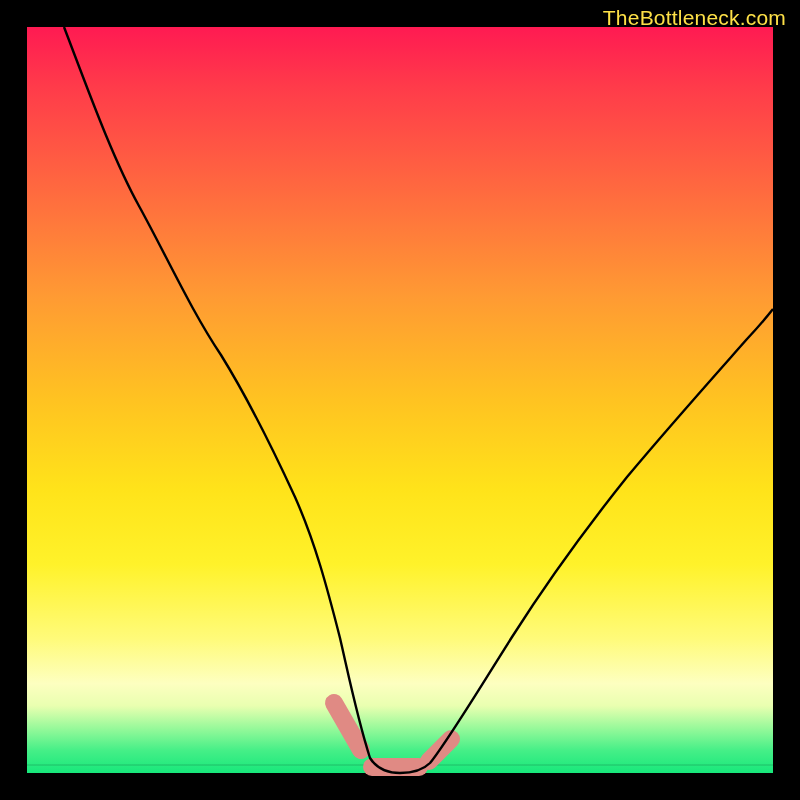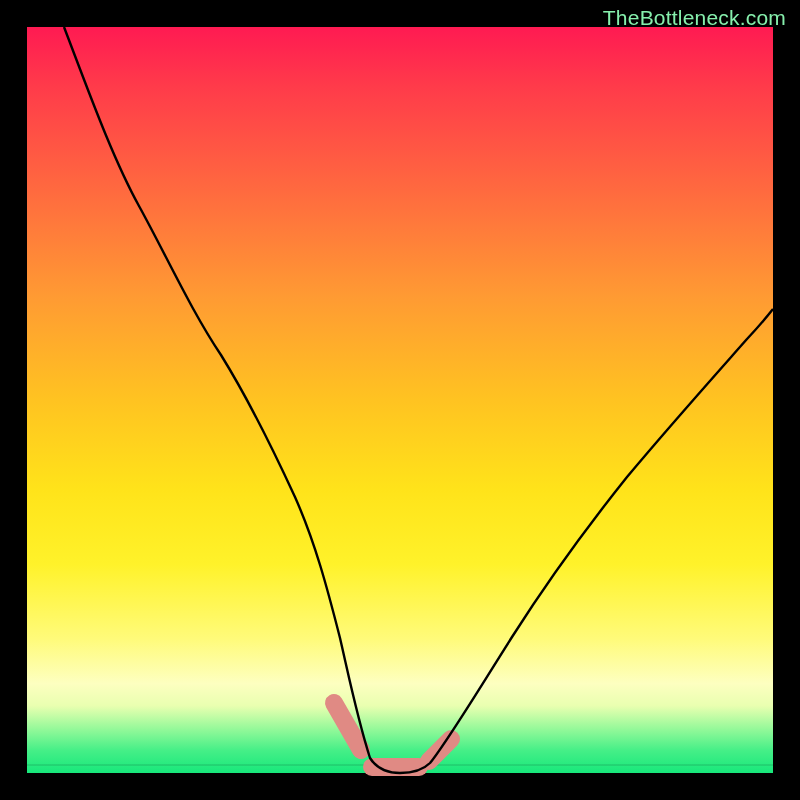--- a/index.html
+++ b/index.html
@@ -56,21 +56,21 @@
     left: 27px;
     top: 27px;
     width: 746px;
     height: 746px;
     overflow: visible;
   }
   .watermark {
     position: absolute;
     top: 6px;
     right: 14px;
-    color: #86efac;
+    color: #fde047;
     font-size: 21px;
     letter-spacing: 0.2px;
     font-weight: 500;
   }
 </style>
 </head>
 <body>
 
 <div class="frame">
 

